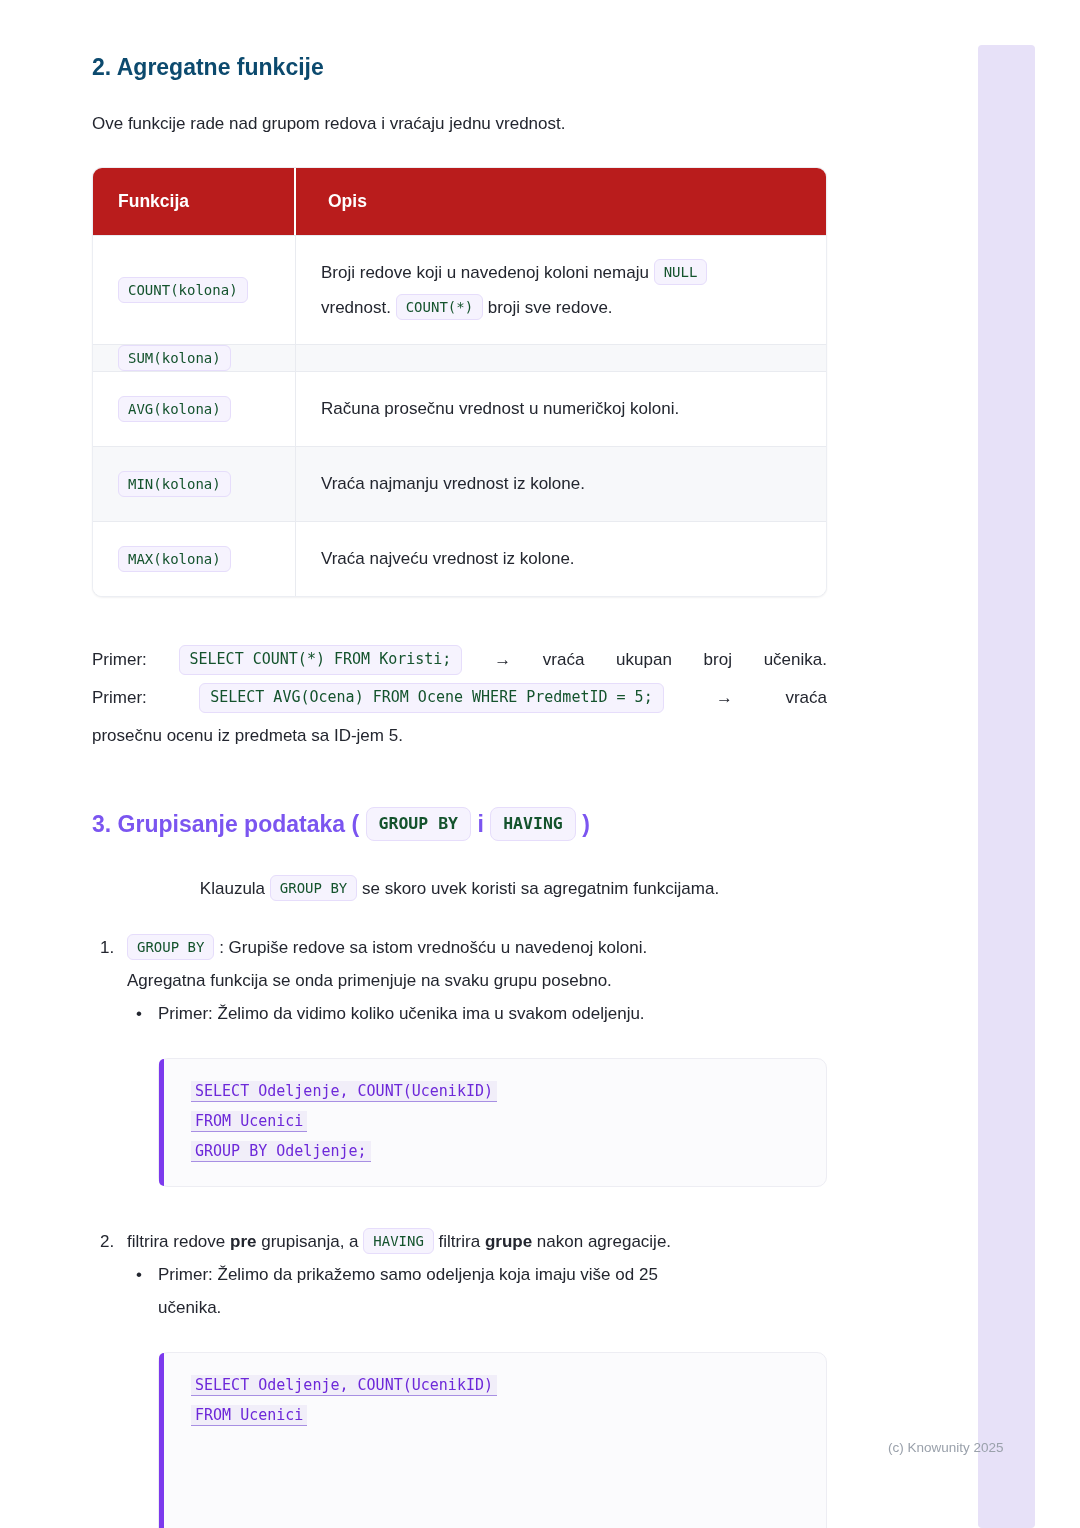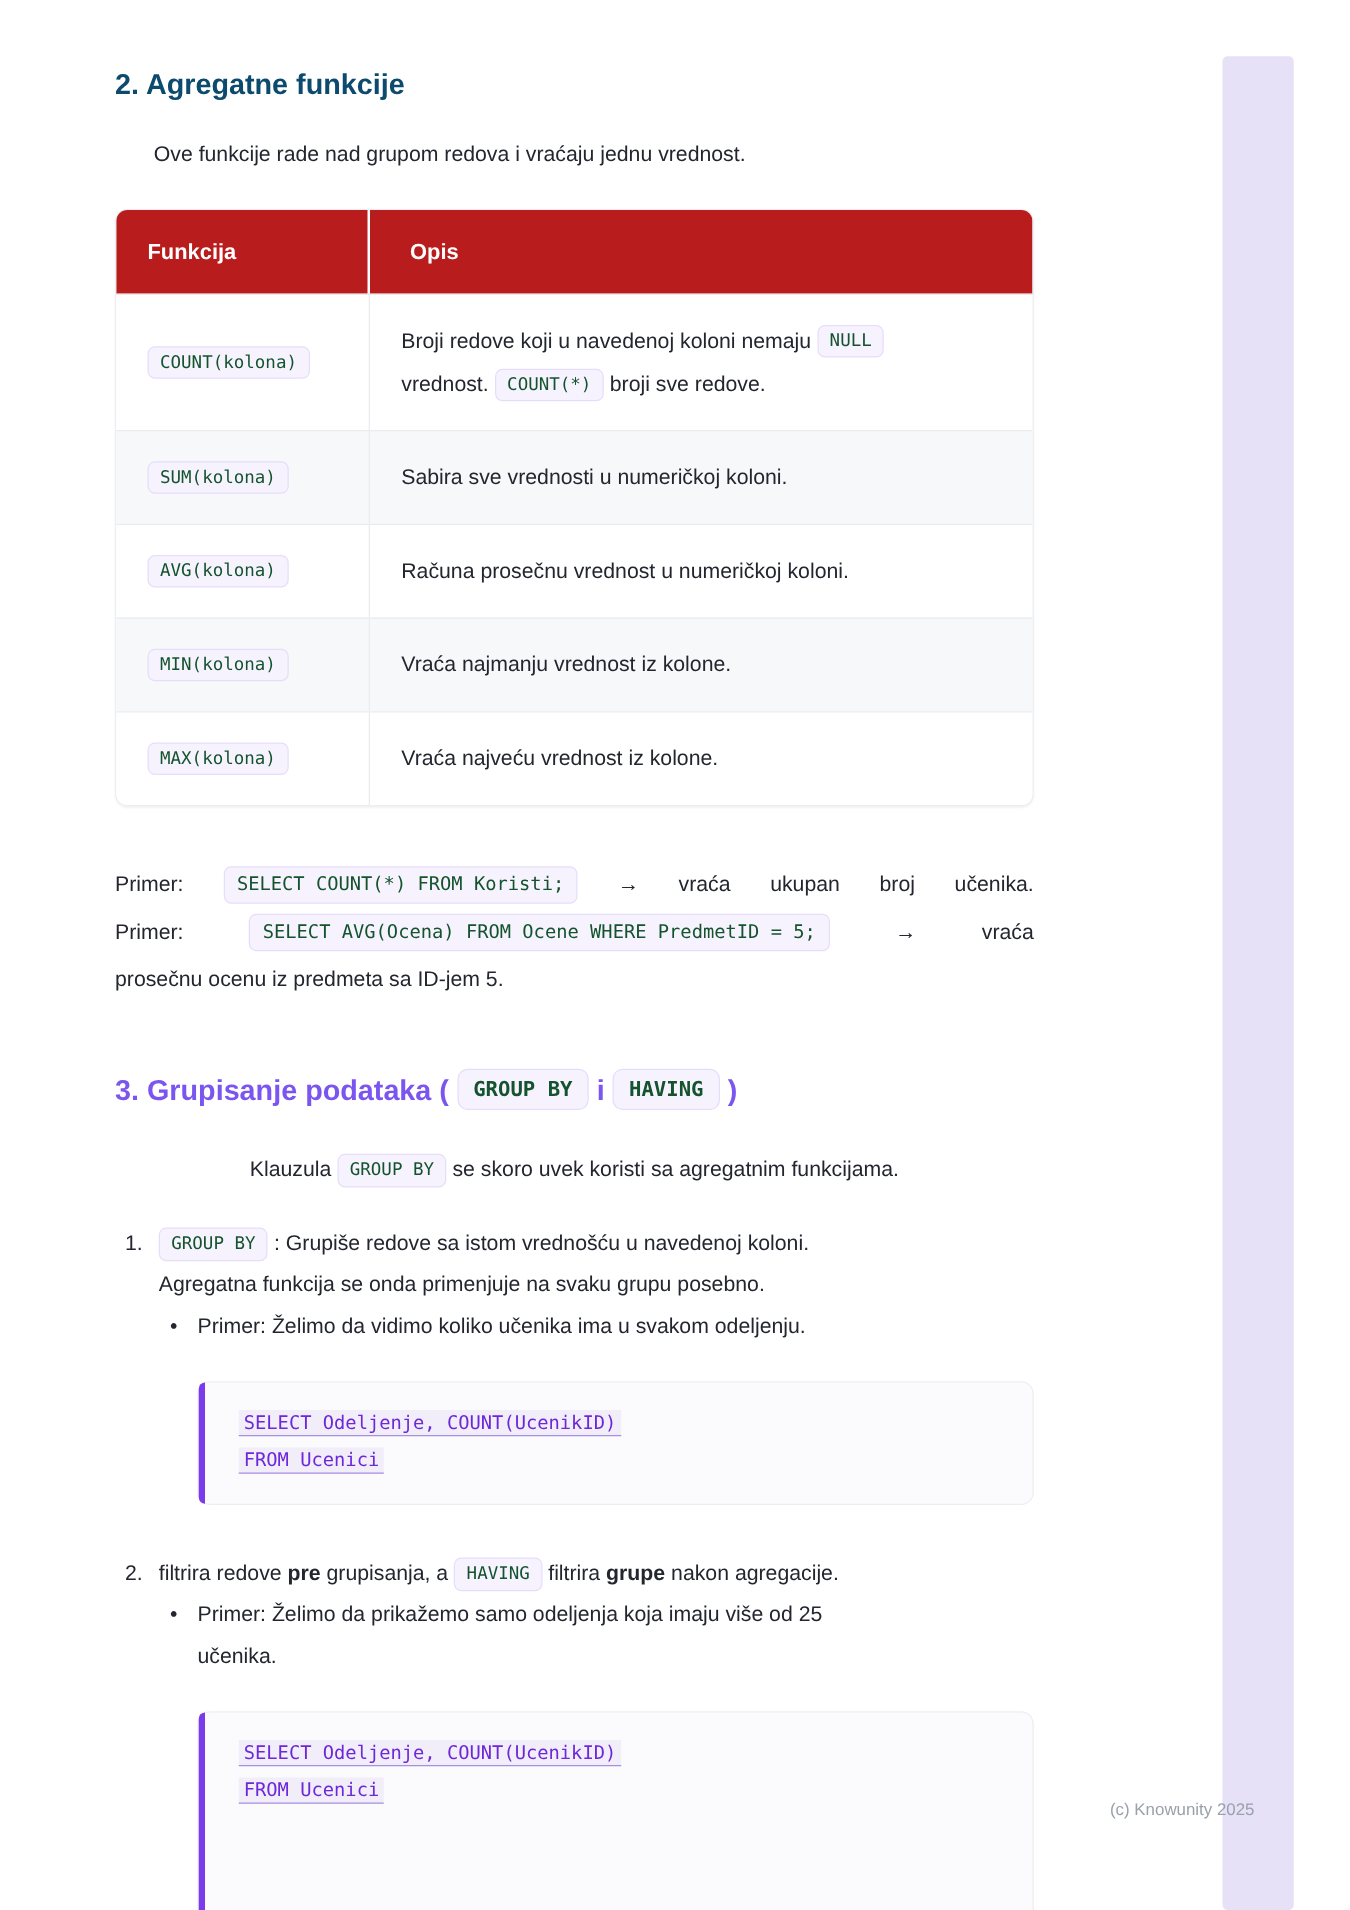--- a/index.html
+++ b/index.html
@@ -5,21 +5,21 @@
   * { margin:0; padding:0; box-sizing:border-box; }
   html,body { width:1080px; height:1528px; }
   body {
     position:relative; overflow:hidden; background:#ffffff;
     font-family:"Liberation Sans","DejaVu Sans",sans-serif;
     font-size:17px; color:#23262f;
   }
   .content { position:absolute; left:92px; top:0; width:735px; }
 
   h2.sec { font-size:23px; font-weight:700; color:#0c4a6e; margin-top:54px; }
-  .intro { margin-top:30px; line-height:26px;margin-left:31px; }
+  .intro { margin-top:30px; line-height:26px; }
 
   
   .tbl { margin-top:30px; border:1px solid #eceef3; border-radius:10px; overflow:hidden;
          box-shadow:0 1px 2px rgba(16,24,40,.06); background:#fff; }
   .thead { display:flex; background:#b91c1c; color:#fff; font-weight:700; font-size:17.5px; }
   .th { padding:23px 0 23px 25px; }
   .c1 { flex:0 0 203px; }
   .thead .c1 { border-right:2px solid #ffffff; }
   .c2 { flex:1;padding-left:32px; }
   .trow { display:flex; border-top:1px solid #e9ebf0; background:#fff; align-items:center; }
@@ -101,21 +101,20 @@
           <span class="chip">COUNT(*)</span>
           <span>broji sve redove.</span>
         </div>
       </div>
     </div>
 
     <div class="trow alt">
       <div class="c1 td-func">
         <span class="chip">SUM(kolona)</span>
       </div>
-      <div class="c2 td-desc">Sabira sve vrednosti u numeričkoj koloni.</div>
     </div>
 
     <div class="trow">
       <div class="c1 td-func">
         <span class="chip">AVG(kolona)</span>
       </div>
       <div class="c2 td-desc">Računa prosečnu vrednost u numeričkoj koloni.</div>
     </div>
 
     <div class="trow alt">
@@ -172,20 +171,21 @@
         </div>
         <div class="oline">Agregatna funkcija se onda primenjuje na svaku grupu posebno.</div>
         <div class="bullet">
           <span class="bdot">•</span>
           <span>Primer: Želimo da vidimo koliko učenika ima u svakom odeljenju.</span>
         </div>
         <div class="codeblock">
           <div class="codebar"></div>
           <div class="codeline"><span class="codechip">SELECT Odeljenje, COUNT(UcenikID)</span></div>
           <div class="codeline"><span class="codechip">FROM Ucenici</span></div>
+          <div class="codeline"><span class="codechip">GROUP BY Odeljenje;</span></div>
         </div>
       </div>
     </div>
 
     <div class="oitem">
       <div class="onum">2.</div>
       <div class="obody">
         <div class="oline">
           <span>filtrira redove</span>
           <b class="bld">pre</b>

